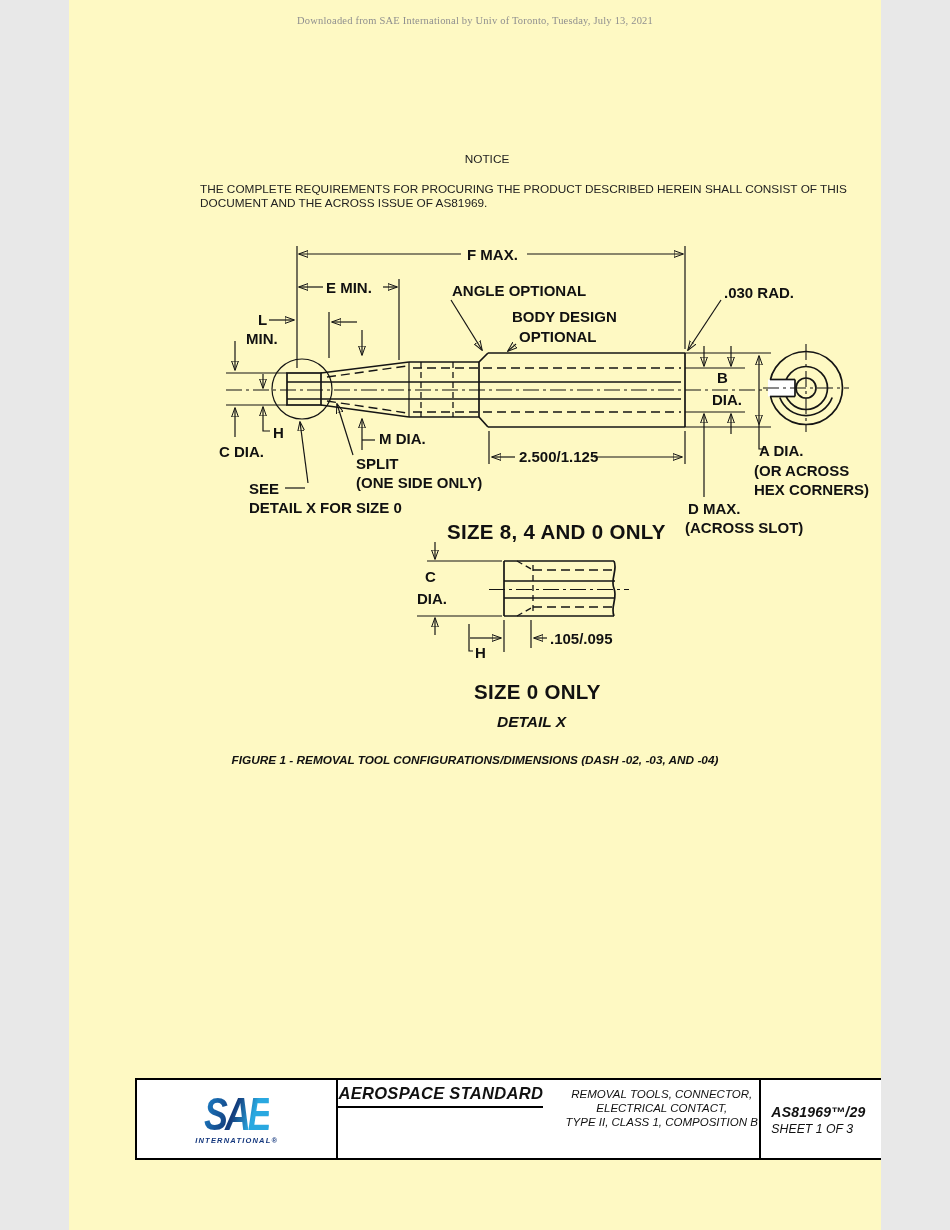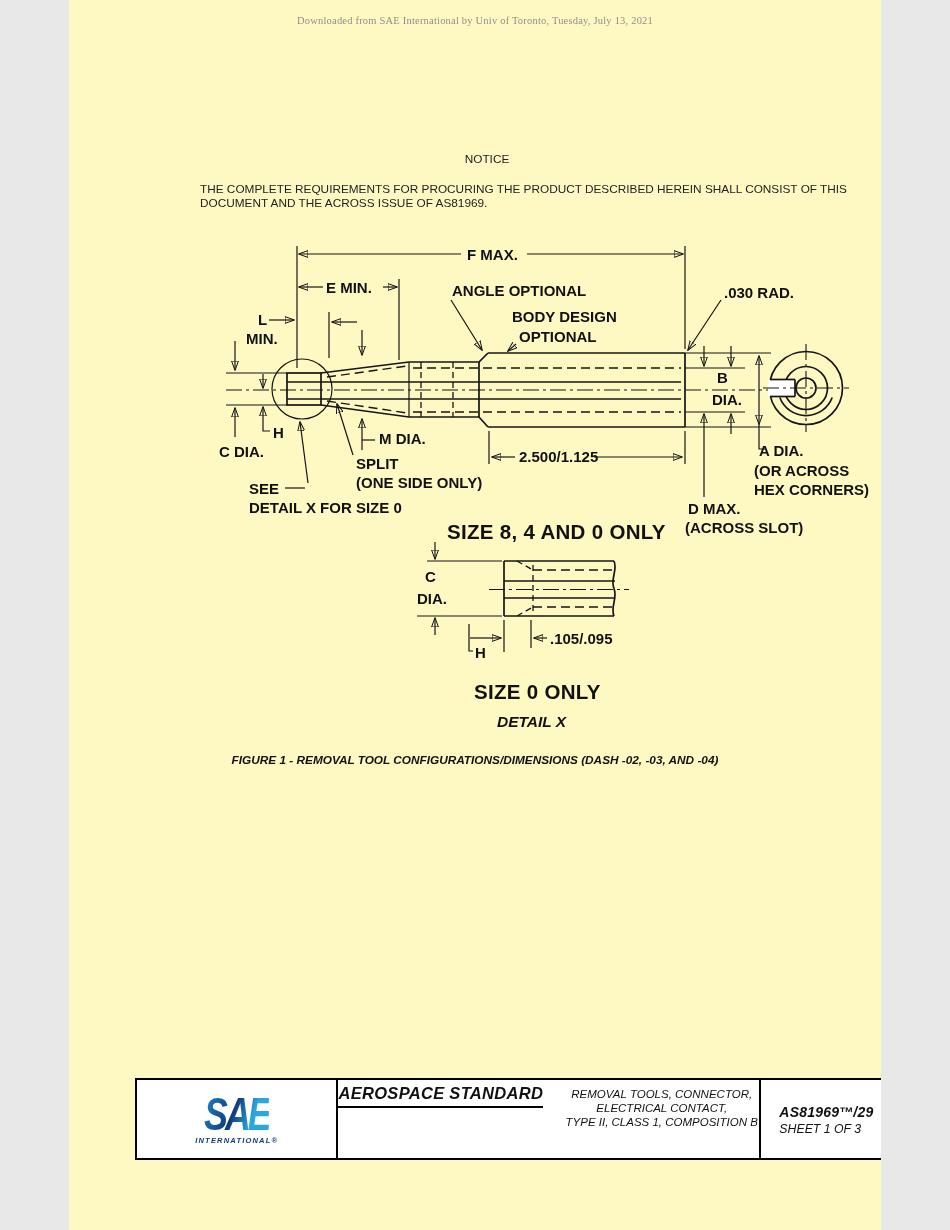--- a/index.html
+++ b/index.html
@@ -47,21 +47,21 @@
   }
   
   .title-block{
     position:absolute;left:66px;top:1078px;width:817px;height:82px;
     border:2px solid #000;display:flex;box-sizing:border-box;background:#fff;font-style:italic;
   }
   .tb-cell{box-sizing:border-box;}
   .tb-logo{width:202px;border-right:2px solid #000;display:flex;flex-direction:column;
     align-items:center;justify-content:center;}
   .tb-center{width:424px;border-right:2px solid #000;display:flex;flex-direction:row;gap:13px;}
-  .tb-num{width:145px;border-right:2px solid #000;padding:24px 0 0 18px;}
+  .tb-num{width:145px;border-right:2px solid #000;padding:24px 0 0 10px;}
   .tb-rev{width:44px;display:flex;flex-direction:column;align-items:center;
     justify-content:center;text-align:center;padding-left:24px;}
   .tb-head{
     height:26px;border-bottom:2px solid #000;display:flex;align-items:center;
     justify-content:center;font-size:16.5px;font-weight:bold;letter-spacing:.3px;
   }
   .tb-title{flex:1;display:flex;flex-direction:column;align-items:center;
     justify-content:flex-start;padding-top:7px;font-size:11.5px;line-height:14px;
     text-align:center;margin-left:8px;}
   .tb-docnum{font-size:14px;font-weight:bold;letter-spacing:.2px;}

